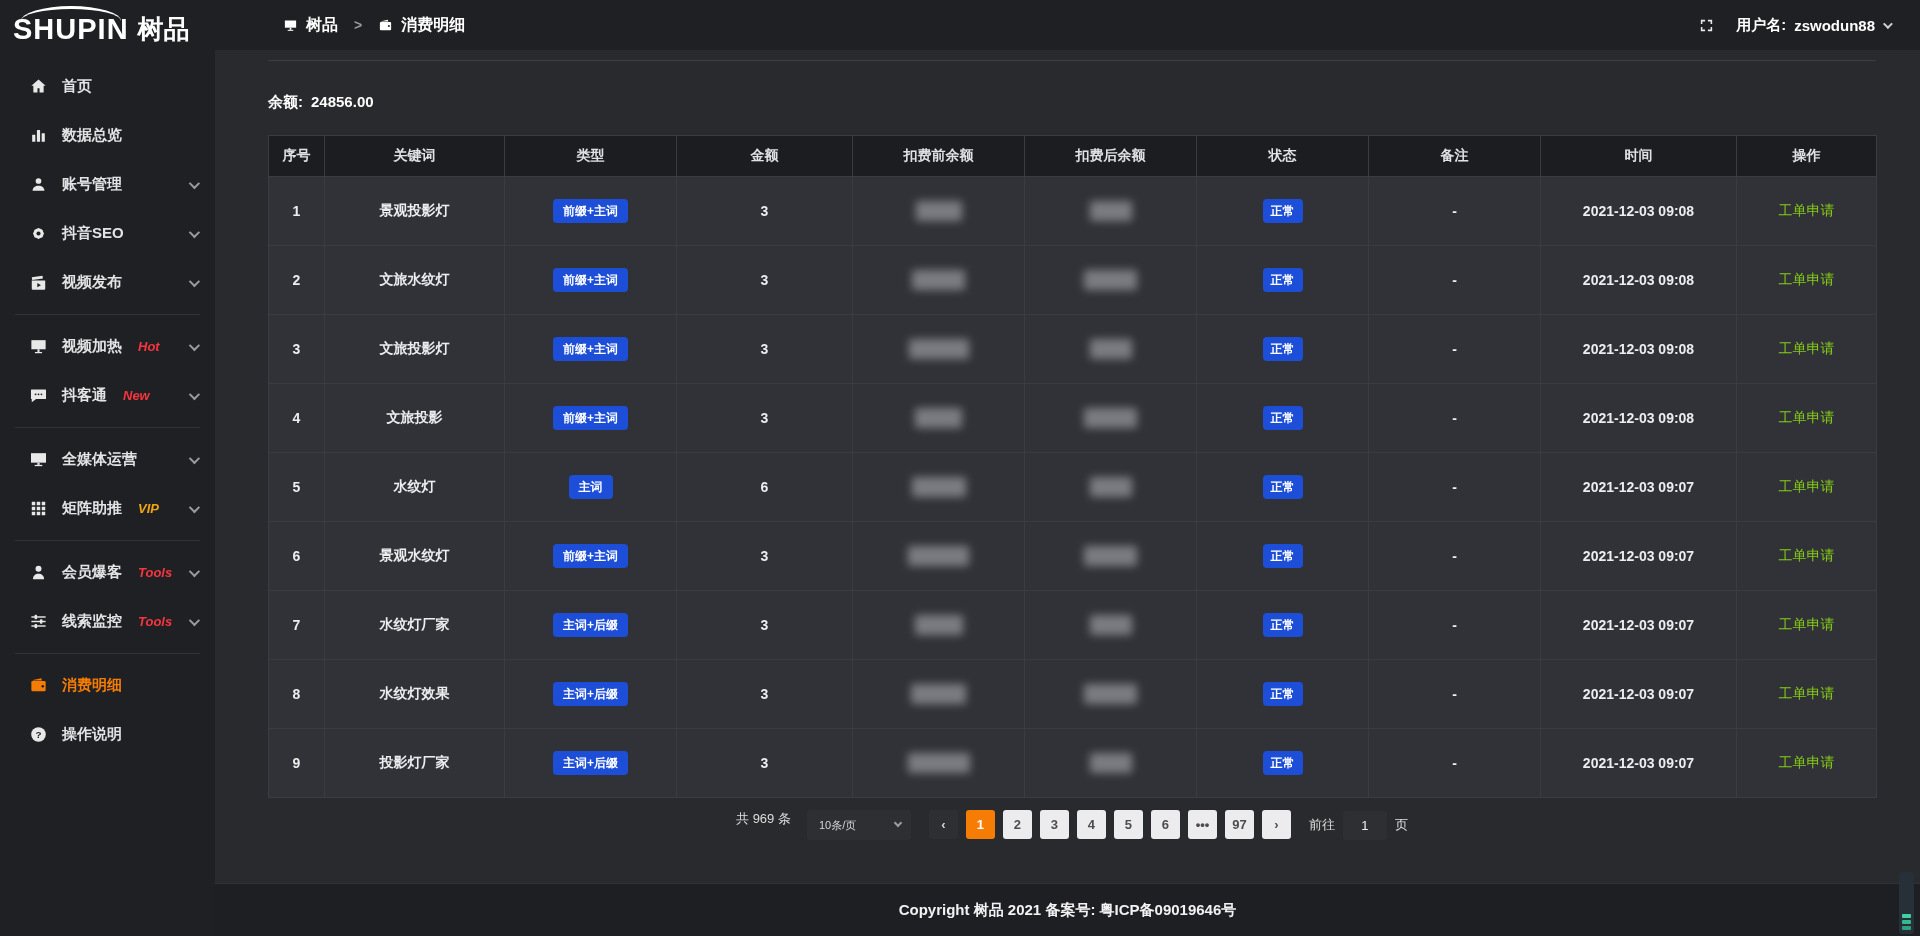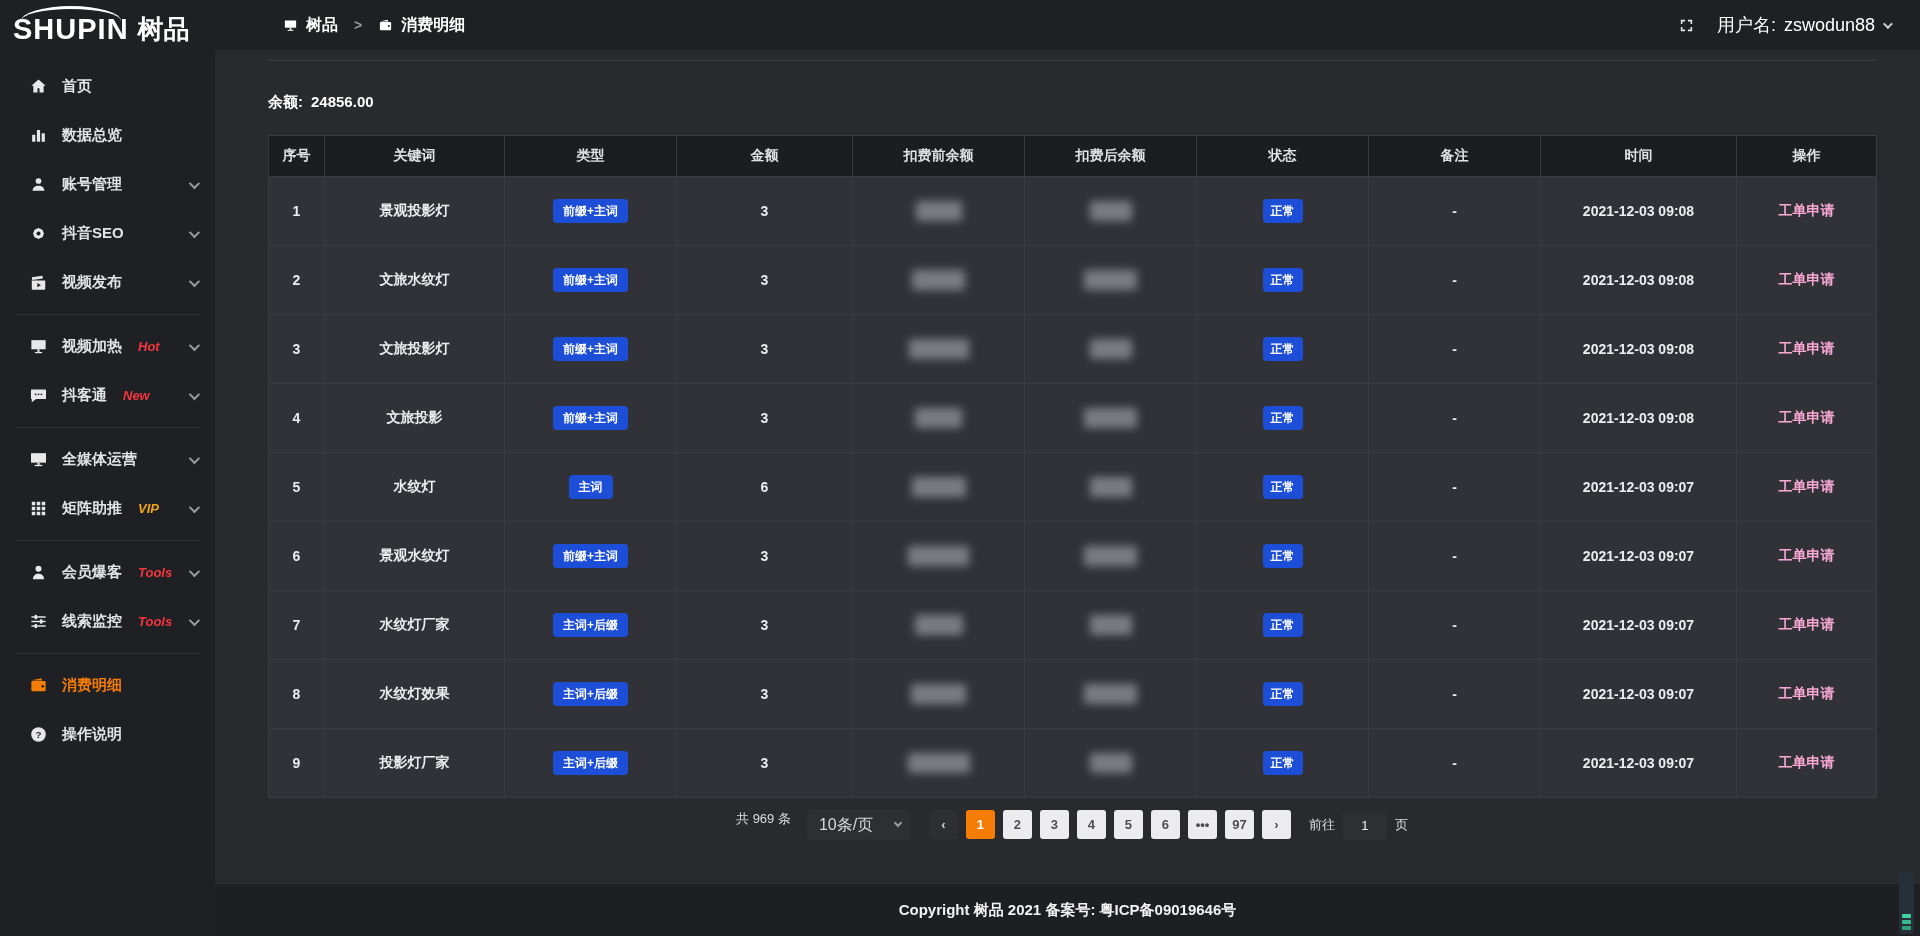--- a/index.html
+++ b/index.html
@@ -52,21 +52,21 @@
     padding:0 30px 0 68px; z-index:4;
   }
   .crumb { display:flex; align-items:center; gap:8px; cursor:pointer; }
   .crumb-icon svg { width:15px; height:15px; display:block; }
   .crumb-label { color:#fff; font-size:16px; font-weight:700; }
   .crumb-sep { color:#9a9b9e; font-size:14px; font-weight:700; margin:0 8px; }
   .topbar-right { margin-left:auto; display:flex; align-items:center; gap:20px; }
   .fs-btn { width:20px; height:20px; cursor:pointer; display:flex; align-items:center; justify-content:center; }
   .fs-btn svg { width:17px; height:17px; }
   .user-box { display:flex; align-items:center; gap:8px; cursor:pointer; }
-  .user-text { color:#fff; font-size:18px; font-weight:400; }
+  .user-text { color:#fff; font-size:15px; font-weight:700; }
   .user-caret {
     width:7px; height:7px; border-right:2px solid #cfd0d2; border-bottom:2px solid #cfd0d2;
     transform:rotate(45deg) translateY(-2px);
   }
 
   
   .content {
     position:absolute; left:215px; right:0; top:50px; bottom:53px;
     background:#292a2d; padding:0 44px 0 53px; overflow:hidden;
   }
@@ -84,32 +84,32 @@
   }
   .badge {
     display:inline-block; background:#1d4ed8; color:#fff;
     font-size:12px; font-weight:700; padding:5px 10px; border-radius:4px; line-height:1.2;
   }
   .badge.status { padding:5px 8px; }
   .blur-block {
     height:20px; margin:0 auto; background:#94959a; opacity:.75;
     filter:blur(4px); border-radius:2px;
   }
-  .action-link { color:#f9a8d4; cursor:pointer; text-decoration:none; font-weight:700;margin-top:40px; }
+  .action-link { color:#84cc16; cursor:pointer; text-decoration:none; font-weight:400;margin-top:40px; }
 
   
   .pager {
     margin-top:12px; display:flex; justify-content:center;
     gap:8px; font-size:13px; color:#e8e9eb; font-weight:700;
   }
   .pager-total { margin-right:8px; font-weight:400; color:#ddd; font-size:13px; }
   .size-select {
     position:relative; background:#2e2f33; height:30px; min-width:104px;
     border-radius:3px; display:flex; align-items:center; padding:0 26px 0 12px;
-    color:#d6d7d9; cursor:pointer; font-size:16px; font-weight:400; margin-right:10px;
+    color:#d6d7d9; cursor:pointer; font-size:11px; font-weight:400; margin-right:10px;
   }
   .size-select .sel-caret {
     position:absolute; right:10px; top:10px; width:6px; height:6px;
     border-right:2px solid #9b9c9f; border-bottom:2px solid #9b9c9f; transform:rotate(45deg);
   }
   .pg-btn {
     min-width:29px; height:29px; border-radius:3px; background:#ececee; color:#4c4d51;
     display:flex; align-items:center; justify-content:center; cursor:pointer;
     font-size:13px; font-weight:700; padding:0 6px; border:none;
   }

